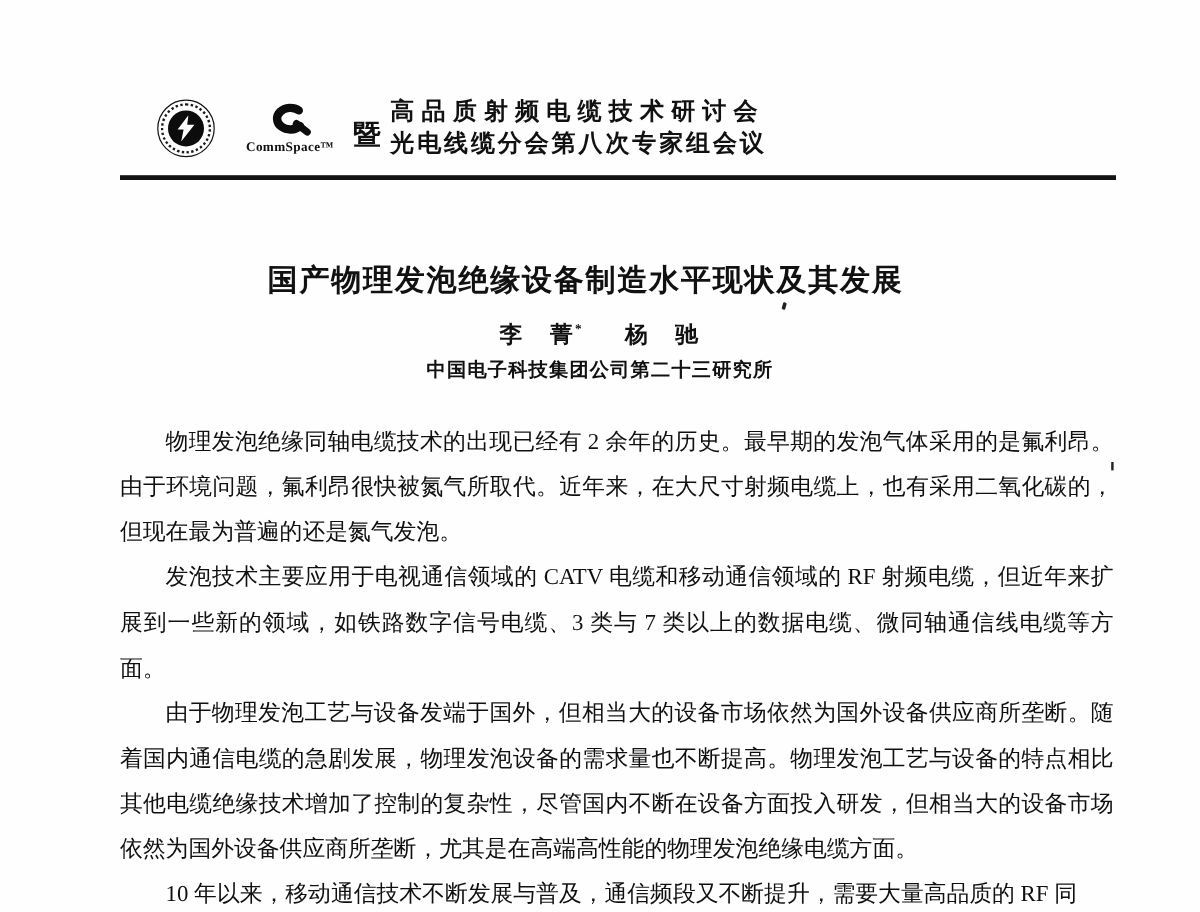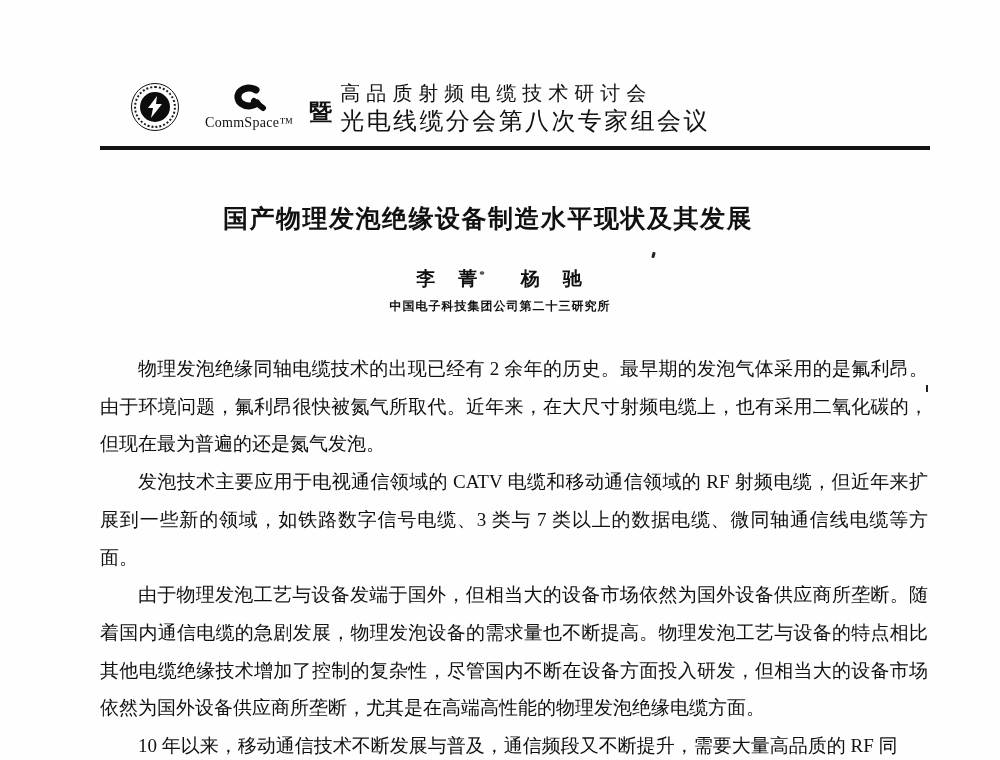--- a/index.html
+++ b/index.html
@@ -50,58 +50,58 @@
   .commspace {
     margin-left: 26px;
     display: flex;
     flex-direction: column;
     align-items: center;
     flex: none;
   }
   .commspace svg { display: block; }
   .commspace-label {
     font-family: "Liberation Serif", serif;
-    font-weight: normal;
-    font-size: 14px;
+    font-weight: bold;
+    font-size: 11px;
     letter-spacing: 0.3px;
     margin-top: 1px;
     white-space: nowrap;
   }
 
   .joiner {
     margin-left: 16px;
     font-family: "Liberation Sans", "DejaVu Sans", sans-serif;
     font-weight: bold;
     font-size: 23px;
     align-self: center;
     padding-top: 10px;
   }
 
   .conf-title {
     margin-left: 8px;
     font-family: "Liberation Sans", "DejaVu Sans", sans-serif;
-    font-weight: normal;
+    font-weight: bold;
     white-space: nowrap;
   }
   .conf-line1 { font-size: 20px; line-height: 27px; letter-spacing: 6px; }
-  .conf-line2 { font-size: 24px; line-height: 27px; letter-spacing: 2.4px; }
+  .conf-line2 { font-size: 20px; line-height: 27px; letter-spacing: 2.4px; }
 
   .header-divider {
     position: absolute;
     top: 146px;
     left: 100px;
     width: 830px;
     height: 4px;
     background: #141414;
   }
 
   
   .paper-title {
     position: absolute;
-    top: 202px;
+    top: 217px;
     left: 0;
     width: 976px;
     text-align: center;
     font-family: "Liberation Sans", "DejaVu Sans", sans-serif;
     font-weight: bold;
     font-size: 25px;
     letter-spacing: 1.5px;
   }
   .authors {
     position: absolute;
@@ -115,21 +115,21 @@
   }
   .authors sup { font-size: 11px; letter-spacing: 0; }
   .author-gap { display: inline-block; width: 36px; }
   .affiliation {
     position: absolute;
     top: 298px;
     left: 0;
     width: 1000px;
     text-align: center;
     font-weight: bold;
-    font-size: 12px;
+    font-size: 16px;
     letter-spacing: 1px;
   }
 
   
   .body-text {
     position: absolute;
     top: 350px;
     left: 100px;
     width: 828px;
     font-size: 19px;

